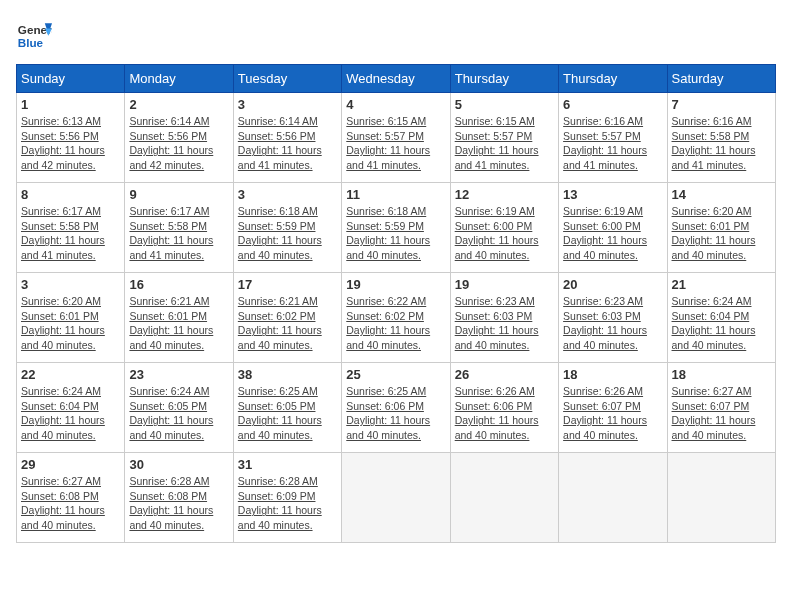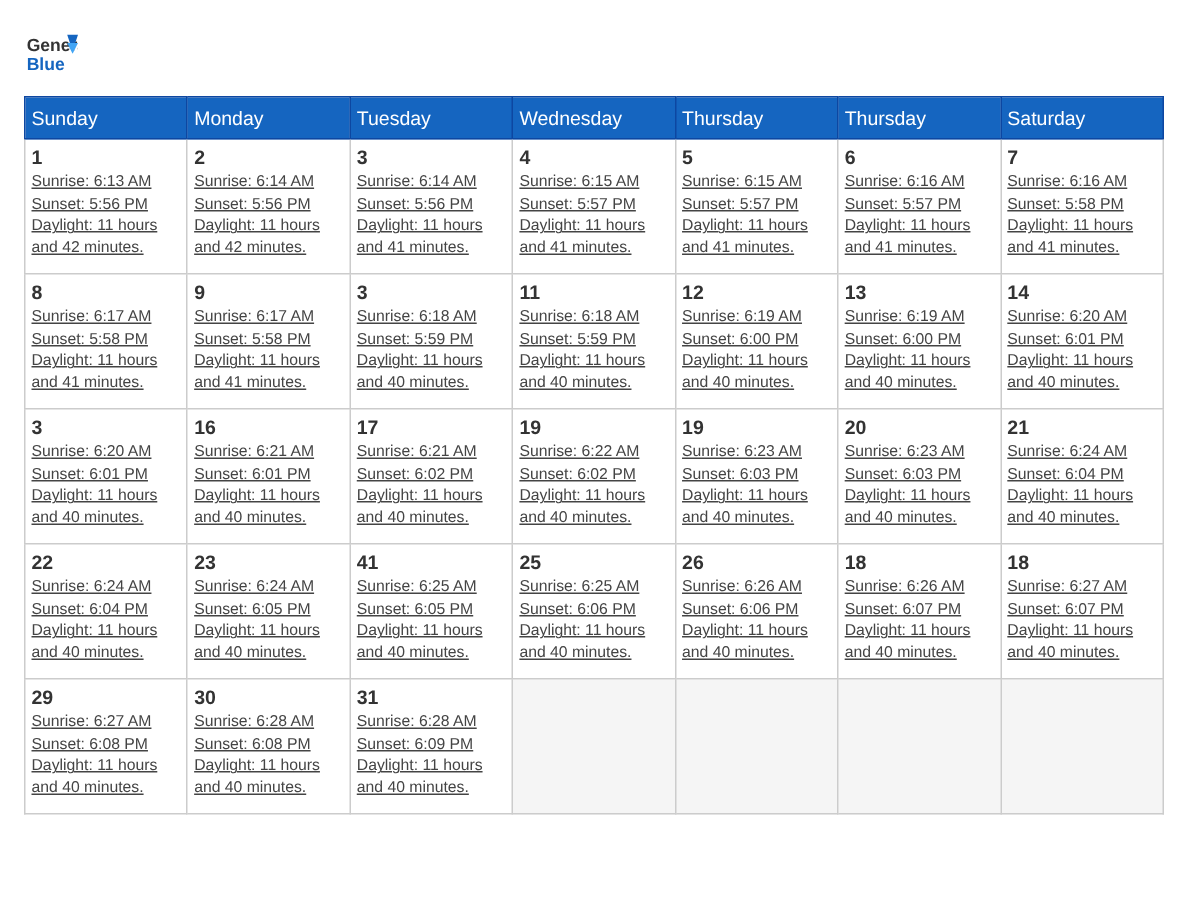--- a/index.html
+++ b/index.html
@@ -296,21 +296,21 @@
       </td>
         <td>
         <span class="day-num">23</span>
         <div class="day-info">
           Sunrise: 6:24 AM<br>
           Sunset: 6:05 PM<br>
           Daylight: 11 hours and 40 minutes.
         </div>
       </td>
         <td>
-        <span class="day-num">41</span>
+        <span class="day-num">38</span>
         <div class="day-info">
           Sunrise: 6:25 AM<br>
           Sunset: 6:05 PM<br>
           Daylight: 11 hours and 40 minutes.
         </div>
       </td>
         <td>
         <span class="day-num">25</span>
         <div class="day-info">
           Sunrise: 6:25 AM<br>

